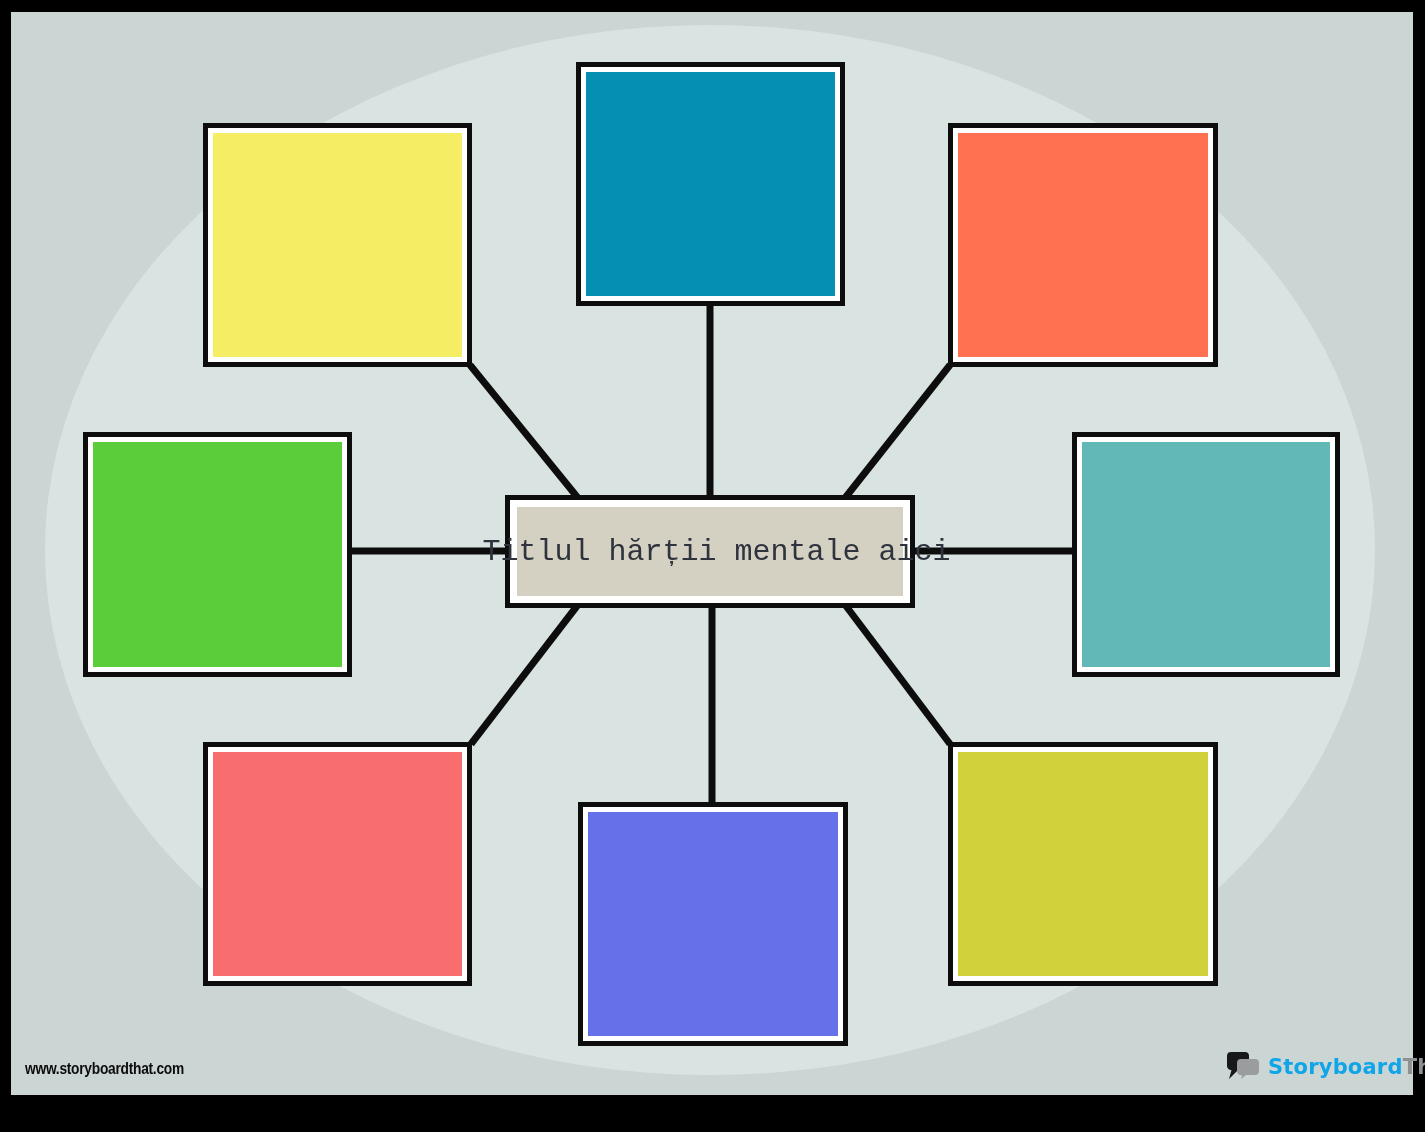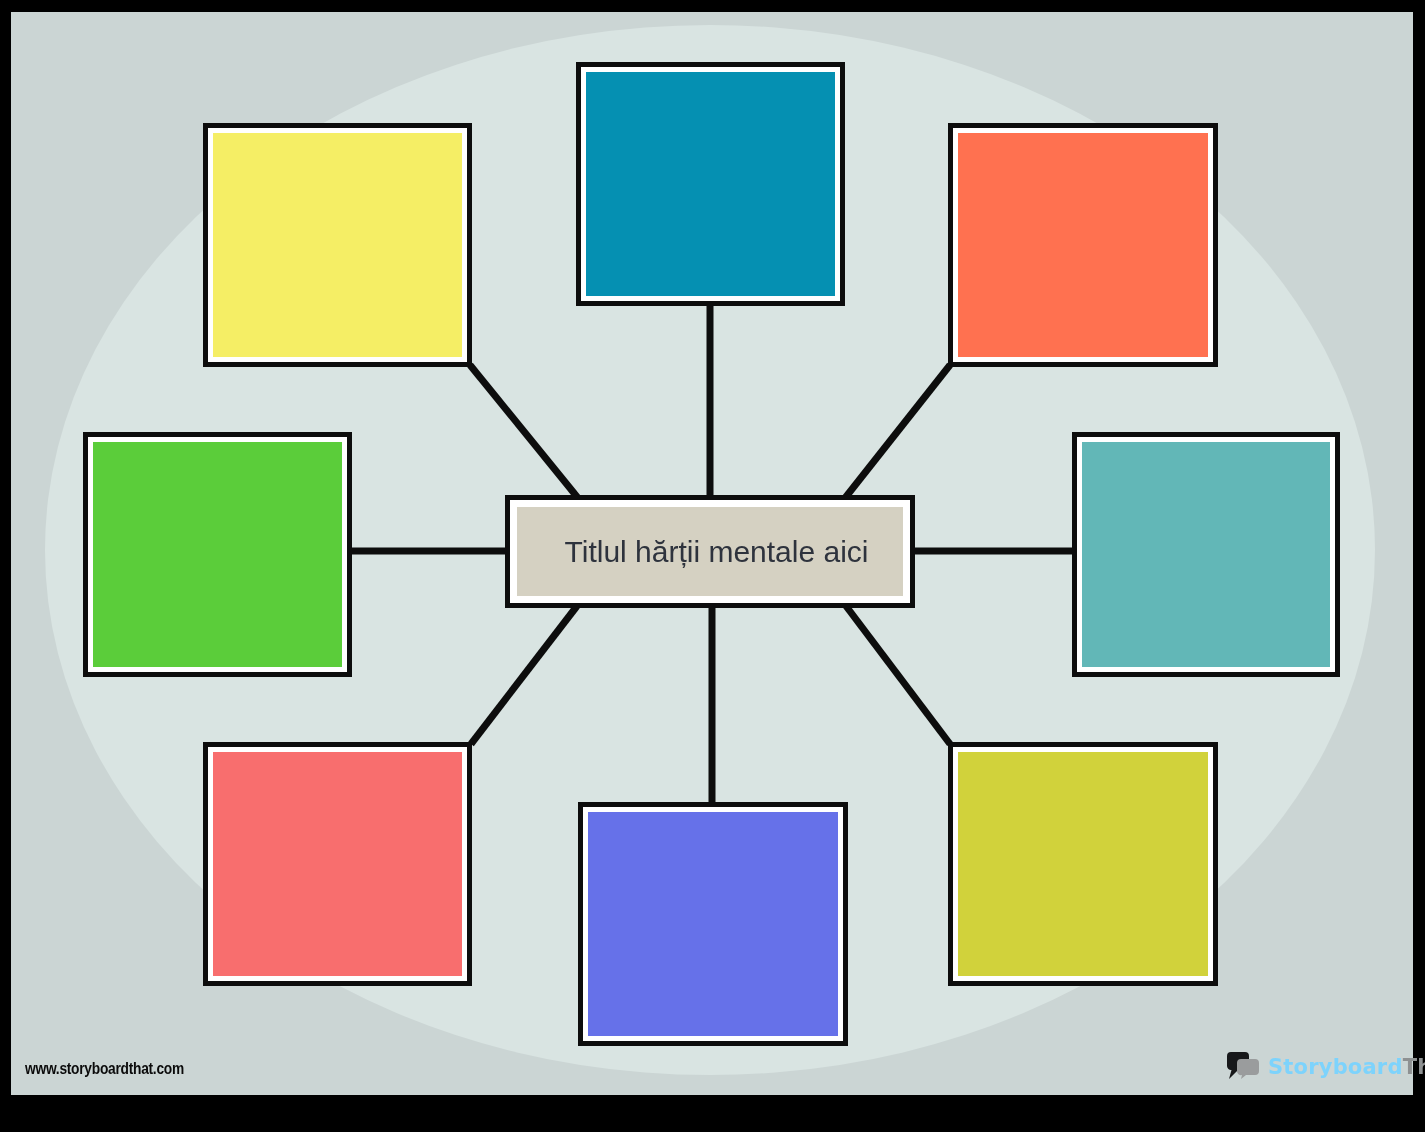--- a/index.html
+++ b/index.html
@@ -34,41 +34,41 @@
   .center-box {
     position:absolute; left:505px; top:495px; width:410px; height:113px;
     background:#ffffff; border:5px solid var(--line, #0d0d0d);
     box-sizing:border-box; display:flex; align-items:center; justify-content:center;
   }
   .center-box-inner {
     width:386px; height:89px; background:var(--title-box-fill, #d5d1c2);
     display:flex; align-items:center; justify-content:center;
   }
   .center-title {
-    font-family:Liberation Sans, sans-serif;
+    font-family:Liberation Mono, monospace;
     font-size:30px; color:var(--title-text, #2e333d);
     white-space:nowrap;
     margin-left:13px;
   }
   .watermark {
     position:absolute; left:25px; top:1060px;
     font-size:16px; font-weight:bold; color:#0b0b0b;
     letter-spacing:-0.3px;
     transform:scaleX(0.86); transform-origin:left center;
     font-family:"Liberation Sans", sans-serif;
   }
   .brandmark {
     position:absolute; left:1227px; top:1050px; height:34px;
     display:flex; align-items:center; gap:7px;
   }
   .brandmark .word {
     font-size:21px; font-weight:600; letter-spacing:0.2px;
     font-family:"DejaVu Sans", sans-serif;
   }
-  .brandmark .word .b { color:#7dd3fc; }
+  .brandmark .word .b { color:#0ea5e9; }
   .brandmark .word .g { color:#8e9192; }
 </style>
 </head>
 <body>
 
 <div class="page">
   <div class="canvas">
     <div class="bg-ellipse"></div>
   </div>
 

